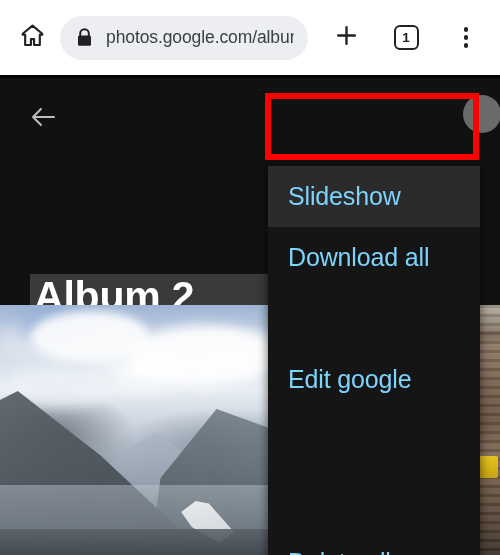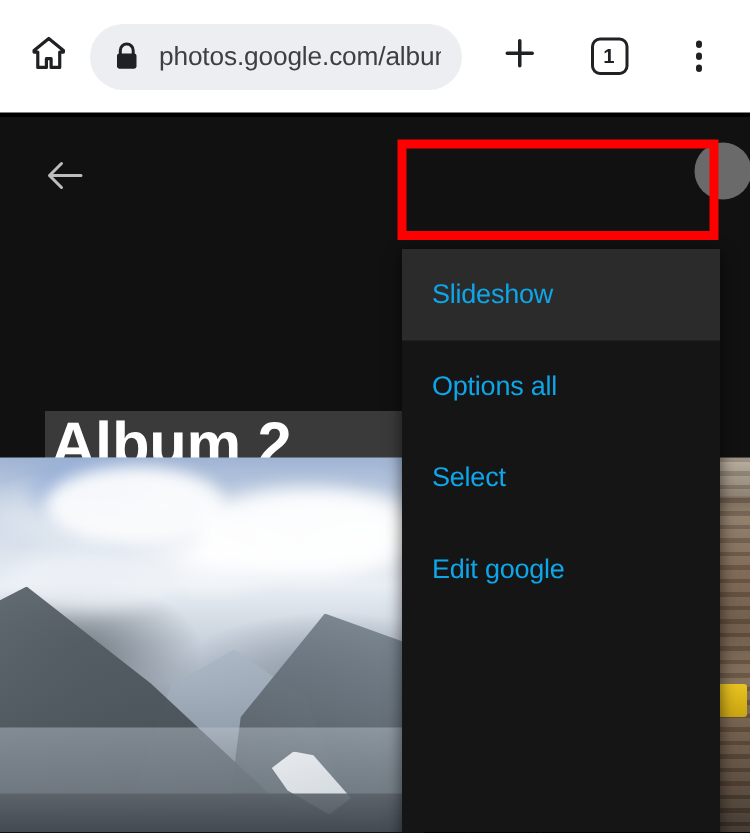--- a/index.html
+++ b/index.html
@@ -224,21 +224,21 @@
     z-index: 20;
   }
   .menu-item {
     position: absolute; left: 0;
     width: 212px; height: 61px;
     display: flex; align-items: center;
     padding-left: 20px;
   }
   .menu-item.highlighted { background: #2b2b2b; }
   .menu-item span {
-    font-size: 18px; color: #0ea5e9;
+    font-size: 25px; color: #7dd3fc;
     letter-spacing: -0.15px; white-space: nowrap;
   }
 
   
   .red-box {
     position: absolute;
     left: 265px; top: 93px;
     width: 214px; height: 67px;
     border: 6px solid #ff0000;
     z-index: 40;
@@ -338,26 +338,23 @@
       </div>
     </div>
 
     <div class="dropdown">
 
       <div class="menu-item highlighted" style="top:0px">
         <span>Slideshow</span>
       </div>
 
       <div class="menu-item" style="top:61px">
-        <span>Options all</span>
-      </div>
-
-      <div class="menu-item" style="top:122px">
-        <span>Select</span>
-      </div>
+        <span>Download all</span>
+      </div>
+
 
       <div class="menu-item" style="top:183px">
         <span>Edit google</span>
       </div>
 
 
 
       <div class="menu-item" style="top:366px">
         <span>Delete album</span>
       </div>

